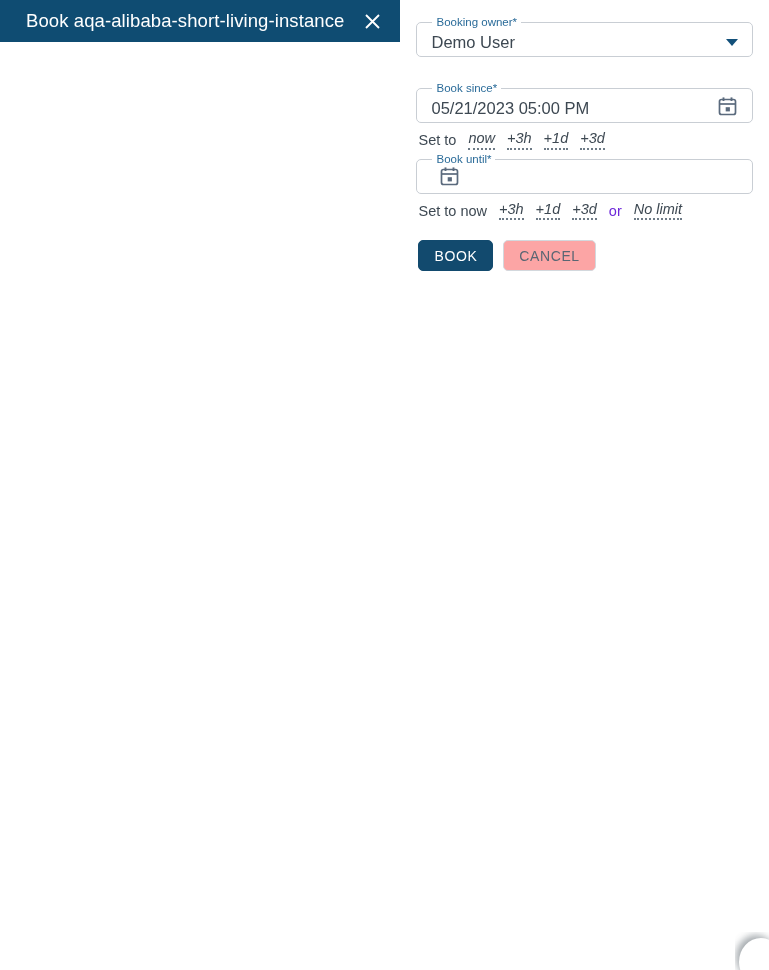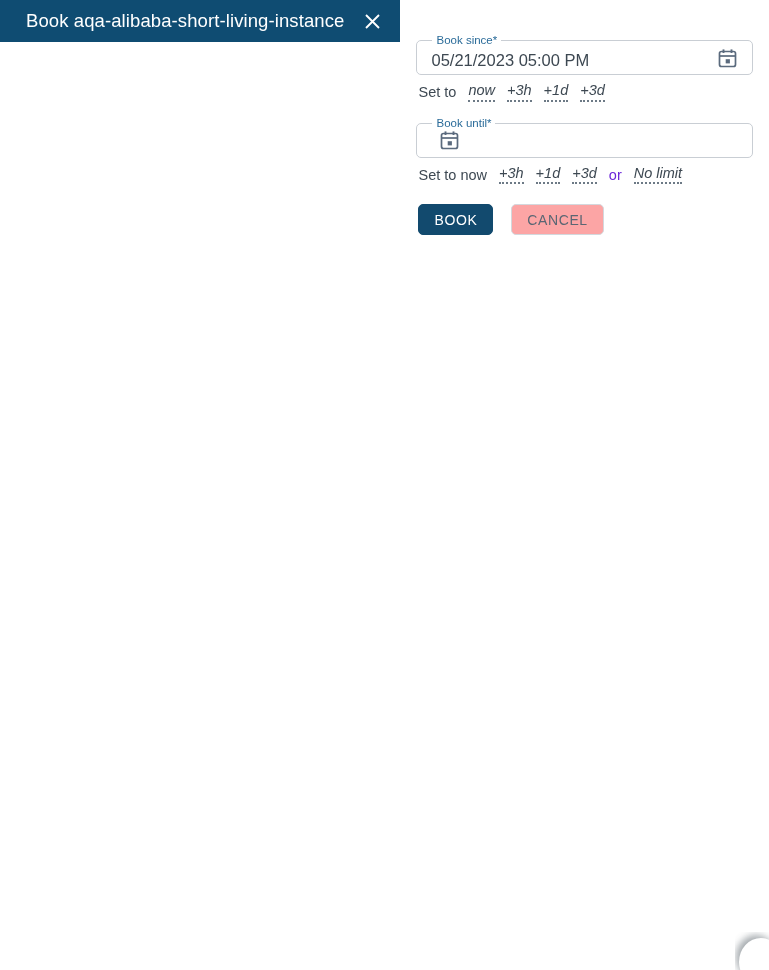--- a/index.html
+++ b/index.html
@@ -149,21 +149,21 @@
     padding-bottom: 1px;
     line-height: 1.15;
     font-style: italic;
   }
   .setto-or { color: #6d28d9; }
 
   
   .actions {
     display: flex;
     align-items: center;
-    gap: 18px;
+    gap: 10px;
     margin-top: 20px;
     padding-left: 2px;
   }
   .btn {
     font-family: "Liberation Sans", sans-serif;
     font-size: 14px;
     letter-spacing: 0.6px;
     border-radius: 5px;
     height: 31px;
     padding: 0 15px;
@@ -217,20 +217,29 @@
         <svg width="17" height="17" viewBox="0 0 17 17" aria-hidden="true">
           <path d="M2 2 L15 15 M15 2 L2 15" stroke="#ffffff" stroke-width="1.9" fill="none"></path>
         </svg>
       </span>
     </div>
   </div>
   <div class="header-shadow"></div>
 
   <div class="dialog-body">
 
+    <div class="field">
+      <fieldset class="field-outline">
+        <legend><span>Booking owner</span><span class="req-star">*</span></legend>
+        <input class="field-value" type="text" readonly="" value="Demo User" style="">
+        <span class="field-adorn">
+          <span class="caret-down"></span>
+        </span>
+      </fieldset>
+    </div>
 
     <div class="field" style="margin-top:26px;">
       <fieldset class="field-outline">
         <legend><span>Book since</span><span class="req-star">*</span></legend>
         <input class="field-value" type="text" value="05/21/2023 05:00 PM" style="">
         <span class="field-adorn">
           <span>
             <svg width="21" height="21" viewBox="0 0 21 21" aria-hidden="true">
               <rect x="2.5" y="3.5" width="16" height="15" rx="2" ry="2" fill="none" stroke="#5a6a7d" stroke-width="1.7"></rect>
               <line x1="2.5" y1="8" x2="18.5" y2="8" stroke="#5a6a7d" stroke-width="1.7"></line>
@@ -243,21 +252,21 @@
       </fieldset>
       <div class="setto-row">
         <span class="setto-label">Set to</span>
         <span class="quick-link">now</span>
         <span class="quick-link">+3h</span>
         <span class="quick-link">+1d</span>
         <span class="quick-link">+3d</span>
       </div>
     </div>
 
-    <div class="field" style="margin-top:16px;">
+    <div class="field" style="margin-top:4px;">
       <fieldset class="field-outline">
         <legend><span>Book until</span><span class="req-star">*</span></legend>
         <span class="field-adorn">
           <span>
             <svg width="21" height="21" viewBox="0 0 21 21" aria-hidden="true">
               <rect x="2.5" y="3.5" width="16" height="15" rx="2" ry="2" fill="none" stroke="#5a6a7d" stroke-width="1.7"></rect>
               <line x1="2.5" y1="8" x2="18.5" y2="8" stroke="#5a6a7d" stroke-width="1.7"></line>
               <line x1="6.5" y1="1.4" x2="6.5" y2="5" stroke="#5a6a7d" stroke-width="1.9"></line>
               <line x1="14.5" y1="1.4" x2="14.5" y2="5" stroke="#5a6a7d" stroke-width="1.9"></line>
               <rect x="8.7" y="11.2" width="4.2" height="4.2" fill="#5a6a7d"></rect>

